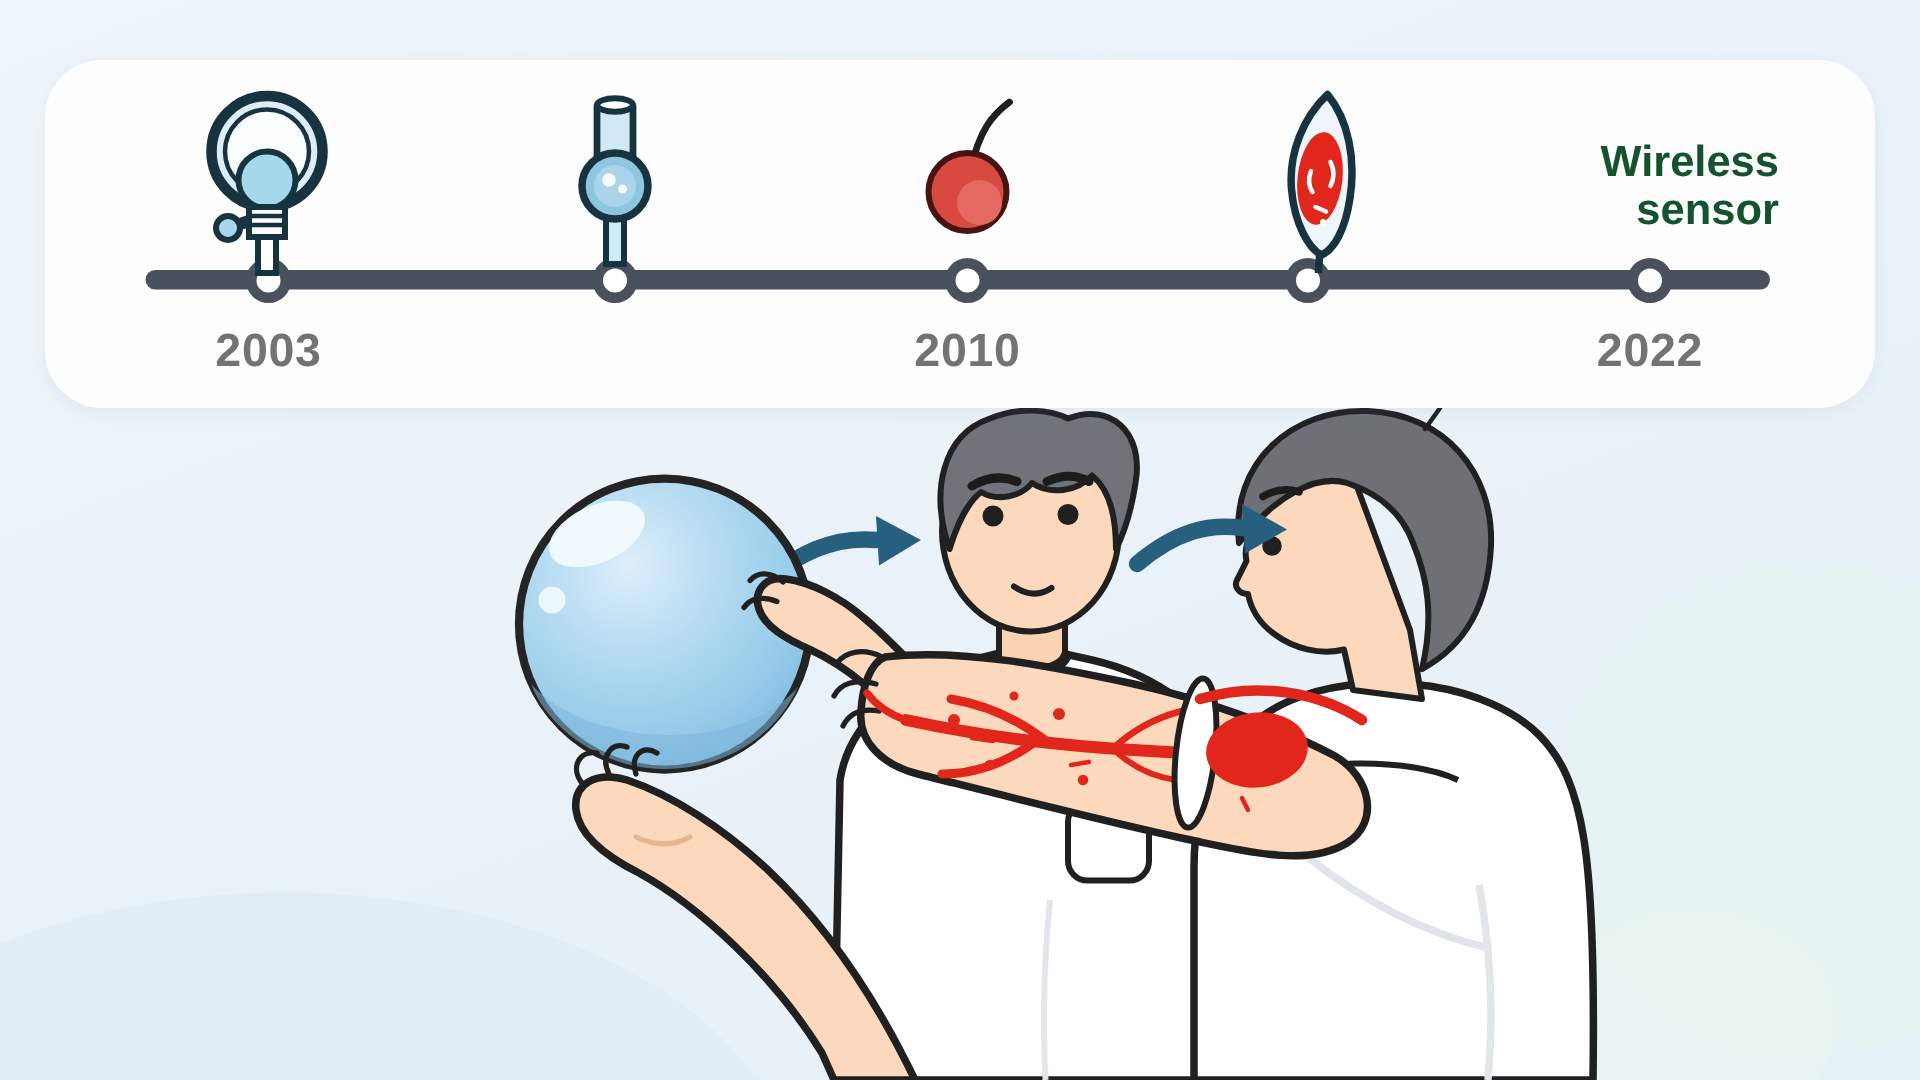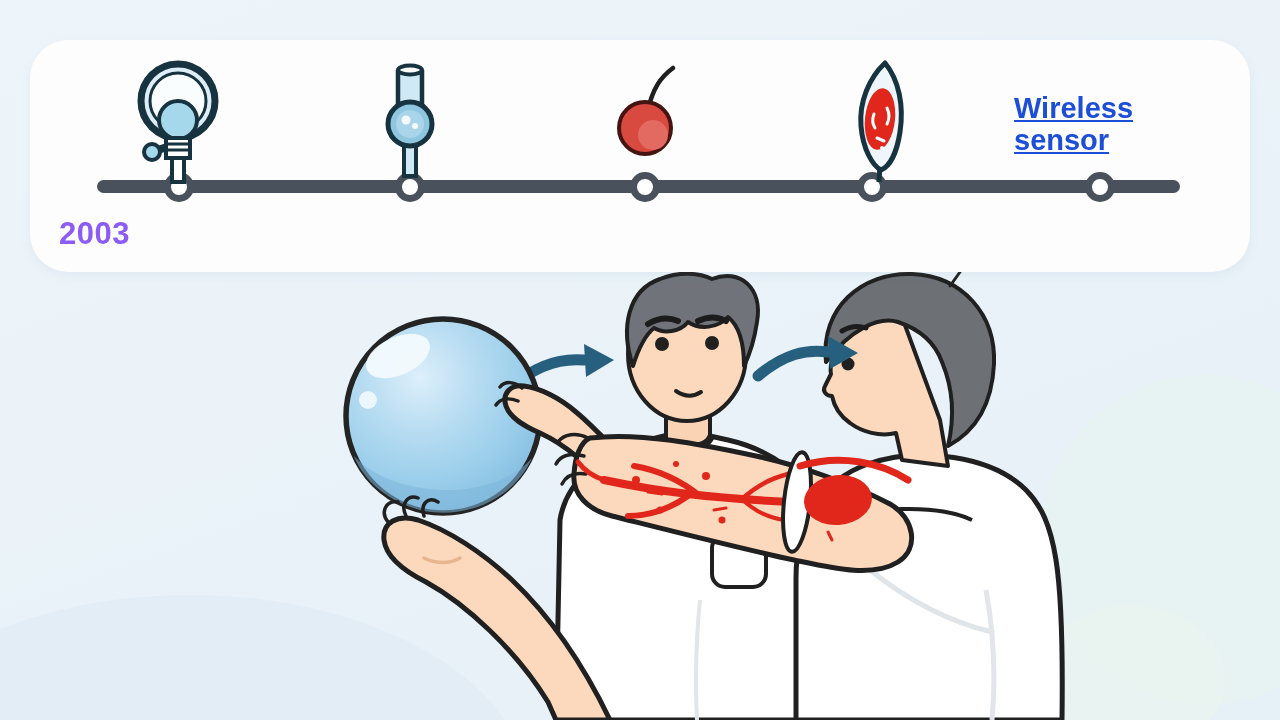--- a/index.html
+++ b/index.html
@@ -21,26 +21,26 @@
   }
   .tl-line{
     position:absolute;left:67px;top:140px;width:1083px;height:13px;
     background:#49525c;border-radius:7px;
   }
   .tl-node{
     position:absolute;top:132px;width:30px;height:30px;box-sizing:border-box;
     border:7px solid #49525c;background:#ffffff;border-radius:50%;
   }
   .tl-label{
-    position:absolute;top:176px;width:240px;margin-left:-120px;
-    font-weight:700;font-size:31px;color:#8b5cf6;letter-spacing:.5px;
+    position:absolute;top:176px;width:240px;margin-left:-120px;text-align:center;
+    font-weight:700;font-size:31px;color:#737373;letter-spacing:.5px;
   }
   .tl-toplabel{
-    position:absolute;left:984px;top:52px;width:172px;text-align:left;
-    font-weight:700;font-size:29px;line-height:1.12;color:#1d4ed8;text-decoration:underline;
+    position:absolute;left:984px;top:52px;width:172px;text-align:right;
+    font-weight:700;font-size:29px;line-height:1.12;color:#14532d;
   }
   .tl-icon{position:absolute;}
   .scene{position:absolute;left:0;top:270px;width:1280px;height:450px;}
 </style>
 </head>
 <body>
 
 <div class="stage">
 
   <div class="blob blob-bl"></div>
@@ -184,16 +184,18 @@
       <path d="M 32 108 L 31 123" stroke="#17333f" stroke-width="5" stroke-linecap="round"></path>
       <path d="M 37 5 C 51 22 56 48 52 74 C 49 94 42 108 33 112 C 25 108 15 92 13 68 C 11 44 21 20 37 5 Z" fill="#eef6fb" stroke="#17333f" stroke-width="5" stroke-linejoin="round"></path>
       <ellipse cx="32" cy="61" rx="15" ry="31" transform="rotate(6 32 61)" fill="#e1271b"></ellipse>
       <path d="M 39 50 q 4 8 0 16" fill="none" stroke="#ffffff" stroke-width="3" stroke-linecap="round"></path>
       <path d="M 26 56 q -3 8 1 14" fill="none" stroke="#ffffff" stroke-width="3" stroke-linecap="round"></path>
       <path d="M 29 80 l 7 3" stroke="#ffffff" stroke-width="3" stroke-linecap="round"></path>
       <circle cx="34" cy="90" r="2" fill="#ffffff"></circle>
     </svg>
 
     <div class="tl-label" style="left:149px">2003</div>
+    <div class="tl-label" style="left:615px">2010</div>
+    <div class="tl-label" style="left:1070px">2022</div>
 
     <div class="tl-toplabel">Wireless sensor</div>
   </div>
 </div>
 
 </body></html>

